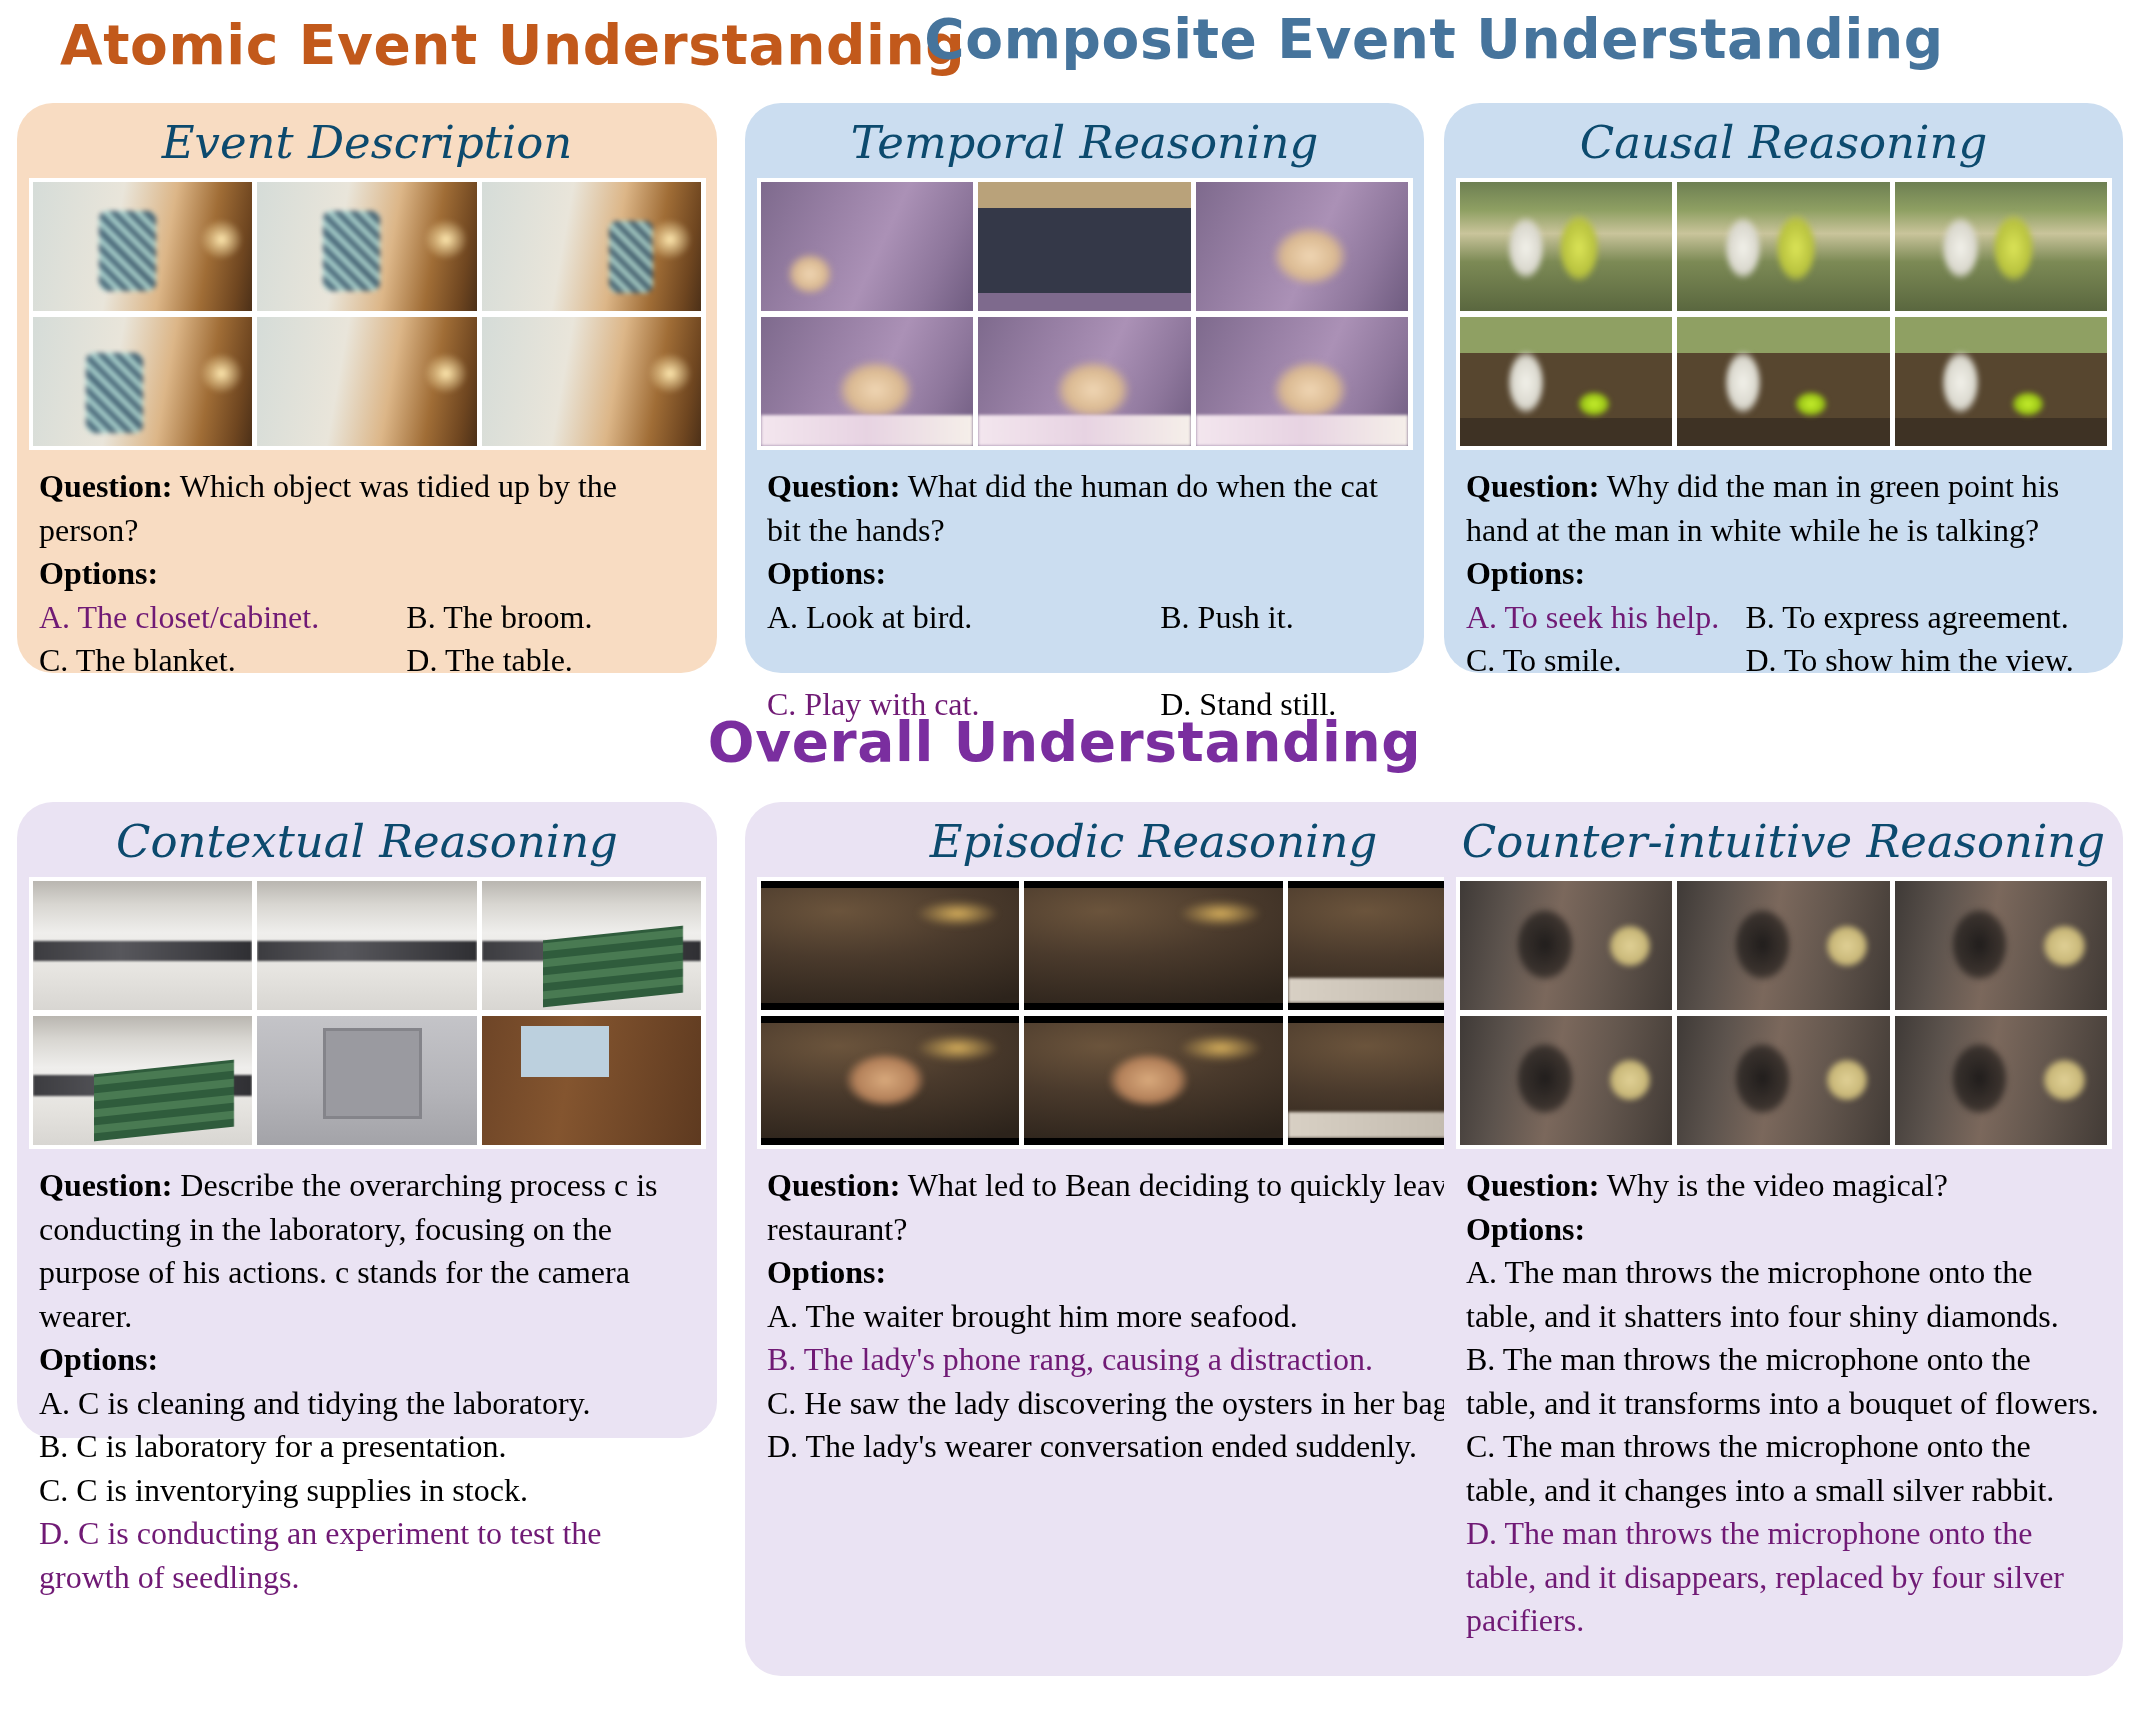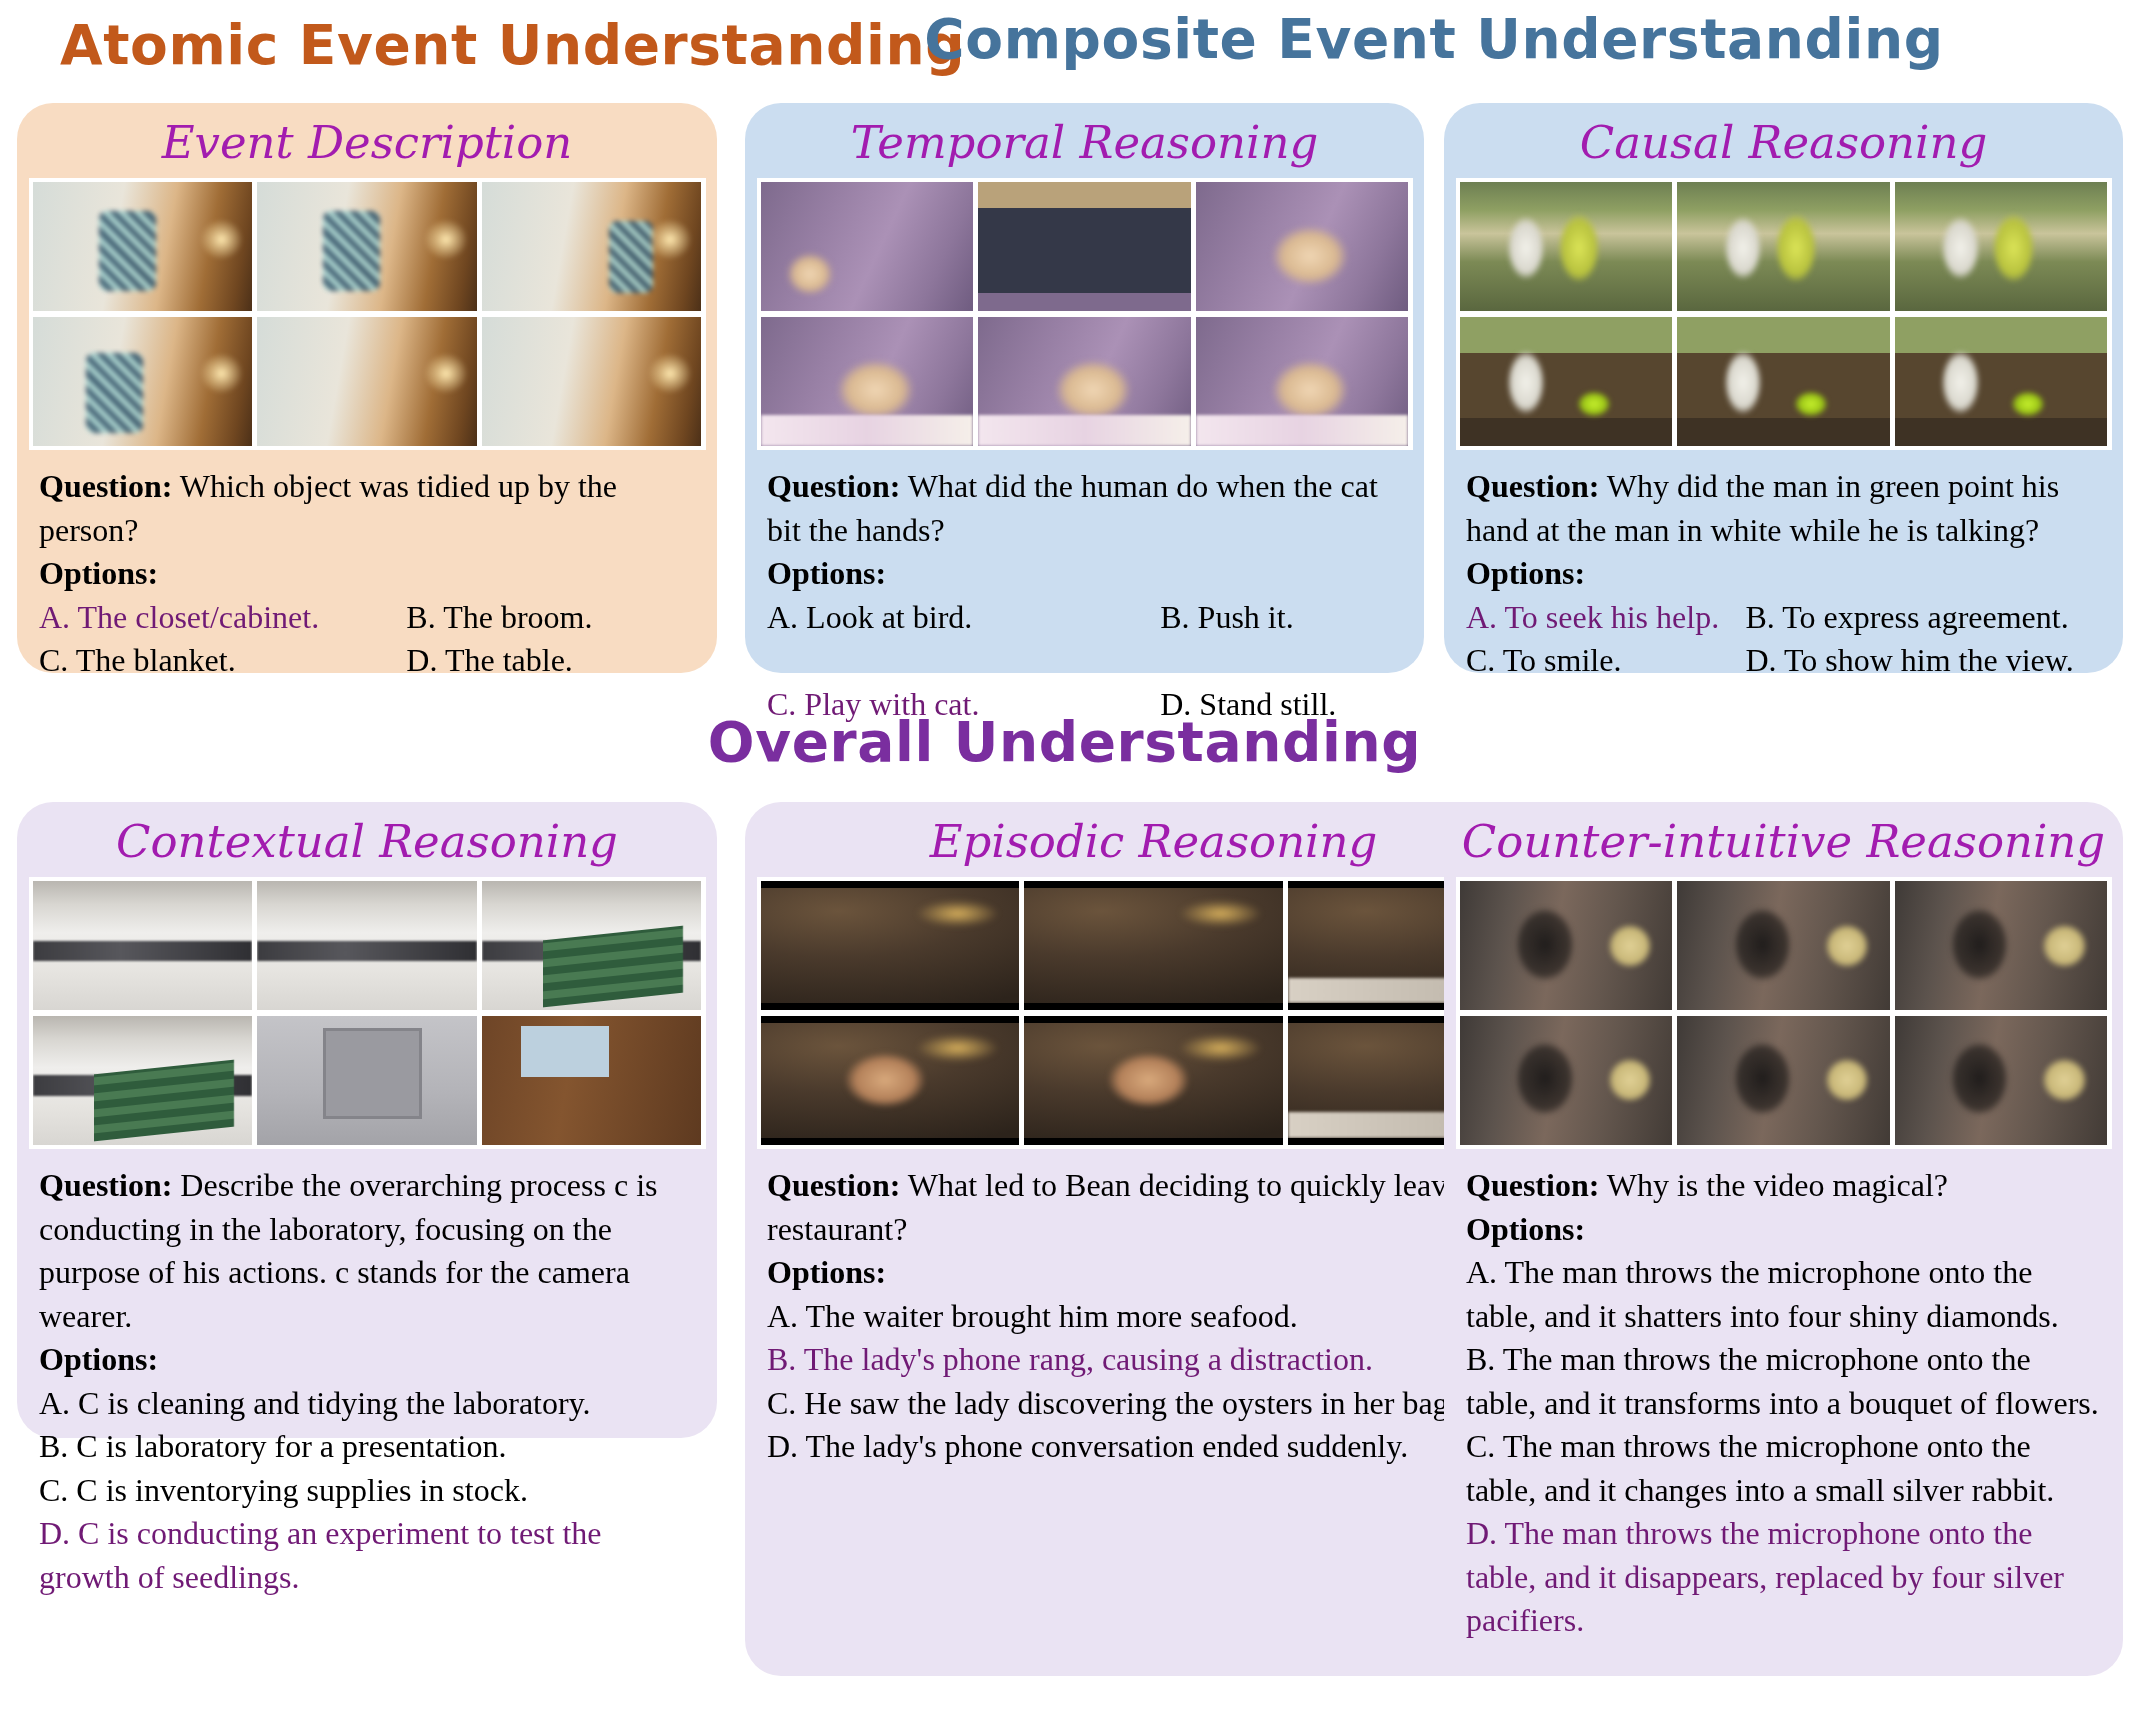--- a/index.html
+++ b/index.html
@@ -19,21 +19,21 @@
   .blue{background:#CBDDF0;}
   .lav{background:#EAE3F3;}
   .pos1{left:17px;  top:103px; width:700px;height:570px;}
   .pos2{left:745px;top:103px; width:679px;height:570px;}
   .pos3{left:1444px;top:103px; width:679px;height:570px;}
   .pos4{left:17px;  top:802px;width:700px;height:636px;}
   .pos5{left:745px;top:802px;width:817px;height:874px;}
   .pos6{left:1444px;top:802px;width:679px;height:874px;}
 
   .panel-header{margin:15px 11.5px 0;text-align:center;font-family:"DejaVu Serif","Liberation Serif",serif;
-                font-style:italic;font-size:45px;color:#a21caf;line-height:1.1;}
+                font-style:italic;font-size:45px;color:#0c4a6e;line-height:1.1;}
 
   
   .frames{margin:10.3px 11.5px 0;background:#ffffff;padding:4.6px;display:grid;
           grid-template-columns:repeat(3,1fr);grid-auto-rows:129px;gap:5.2px;}
   .frame{position:relative;overflow:hidden;}
   .frame::before,.frame::after{content:"";position:absolute;}
 
   
   .p1 .frame{background:linear-gradient(100deg,#d5dcd8 0%,#e9e5da 38%,#dcb688 60%,#a06d36 78%,#6f4620 92%,#4c3018 100%);}
   .p1 .frame::after{right:4%;top:28%;width:20%;height:32%;background:radial-gradient(closest-side,#ffe9b0,rgba(255,233,176,0));filter:blur(2.3px);}
@@ -209,21 +209,21 @@
       <div class="frame"></div>
       <div class="frame"></div>
     </div>
     <div class="qa">
       <div><b>Question:</b> <span>What led to Bean deciding to quickly leave the restaurant?</span></div>
       <div><b>Options:</b></div>
       <div class="opts stack">
         <div class="opt">A. The waiter brought him more seafood.</div>
         <div class="opt red">B. The lady's phone rang, causing a distraction.</div>
         <div class="opt">C. He saw the lady discovering the oysters in her bag.</div>
-        <div class="opt">D. The lady's phone conversation ended suddenly.</div>
+        <div class="opt">D. The lady's wearer conversation ended suddenly.</div>
       </div>
     </div>
   </div>
 
   <div class="panel lav pos6 p6">
     <div class="panel-header">Counter-intuitive Reasoning</div>
     <div class="frames">
       <div class="frame"></div>
       <div class="frame"></div>
       <div class="frame"></div>

